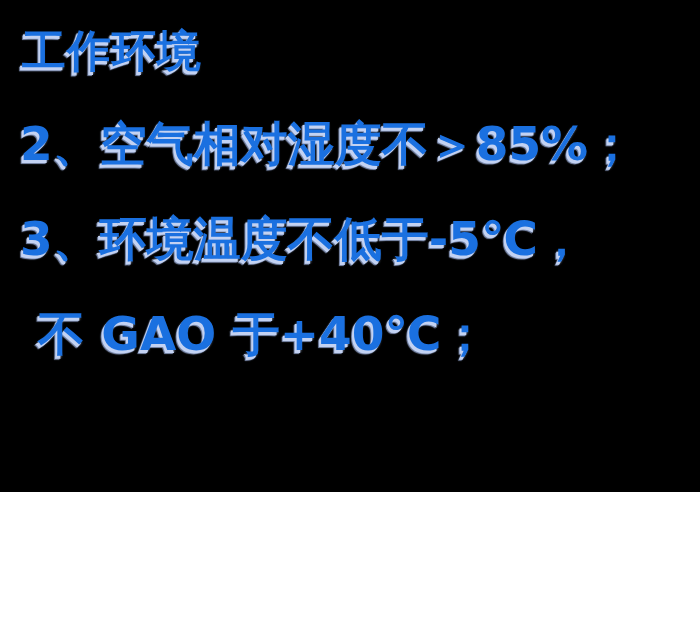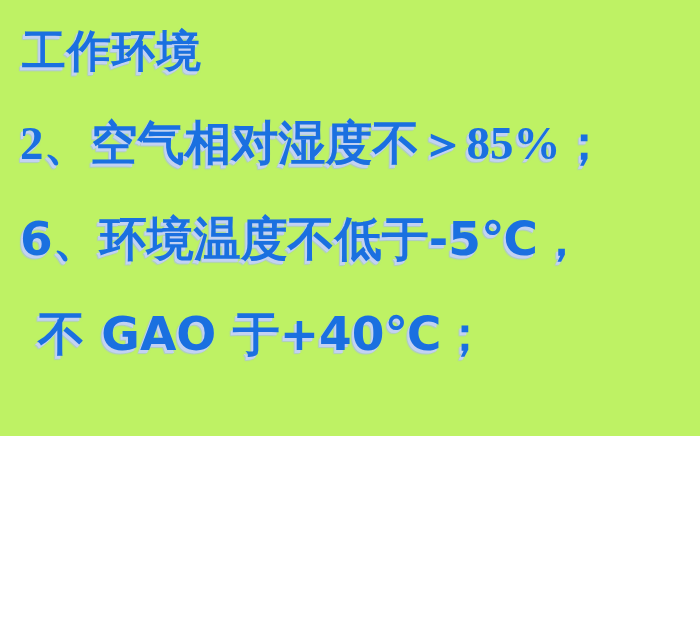--- a/index.html
+++ b/index.html
@@ -12,22 +12,22 @@
     width: 700px;
     height: 622px;
     overflow: hidden;
     font-family: "DejaVu Sans", "Liberation Sans", sans-serif;
     -webkit-font-smoothing: antialiased;
   }
 
   .page {
     position: relative;
     width: 700px;
-    height: 436px;
-    background: #bef264;
+    height: 492px;
+    background: #000000;
     box-sizing: border-box;
     padding: 0;
   }
 
   .content {
     position: absolute;
     left: 20px;
     top: 22px;
     right: 8px;
   }
@@ -53,34 +53,34 @@
 
   .body-line {
     font-size: 47px;
     line-height: 95px;
     margin: 0;
     letter-spacing: 0px;
   }
 
   .body-line.line-1 { margin-left: 0px; }
   .body-line.line-2 { margin-left: 2px; }
-  .body-line.line-3 { margin-left: 0px; font-family: Liberation Serif, serif; }
+  .body-line.line-3 { margin-left: 0px; }
   .body-line.line-4 { margin-left: 0px; }
   .body-line.line-5 { margin-left: 18px; }
 </style>
 </head>
 <body>
 
 <div class="page">
   <div class="content">
 
     <h1 class="blue-text doc-title">工作环境</h1>
 
 
 
     <p class="blue-text body-line line-3">2、空气相对湿度不＞85%；</p>
 
-    <p class="blue-text body-line line-4">6、环境温度不低于-5℃，</p>
+    <p class="blue-text body-line line-4">3、环境温度不低于-5℃，</p>
 
     <p class="blue-text body-line line-5">不 GAO 于+40℃；</p>
 
   </div>
 </div>
 
 </body></html>

